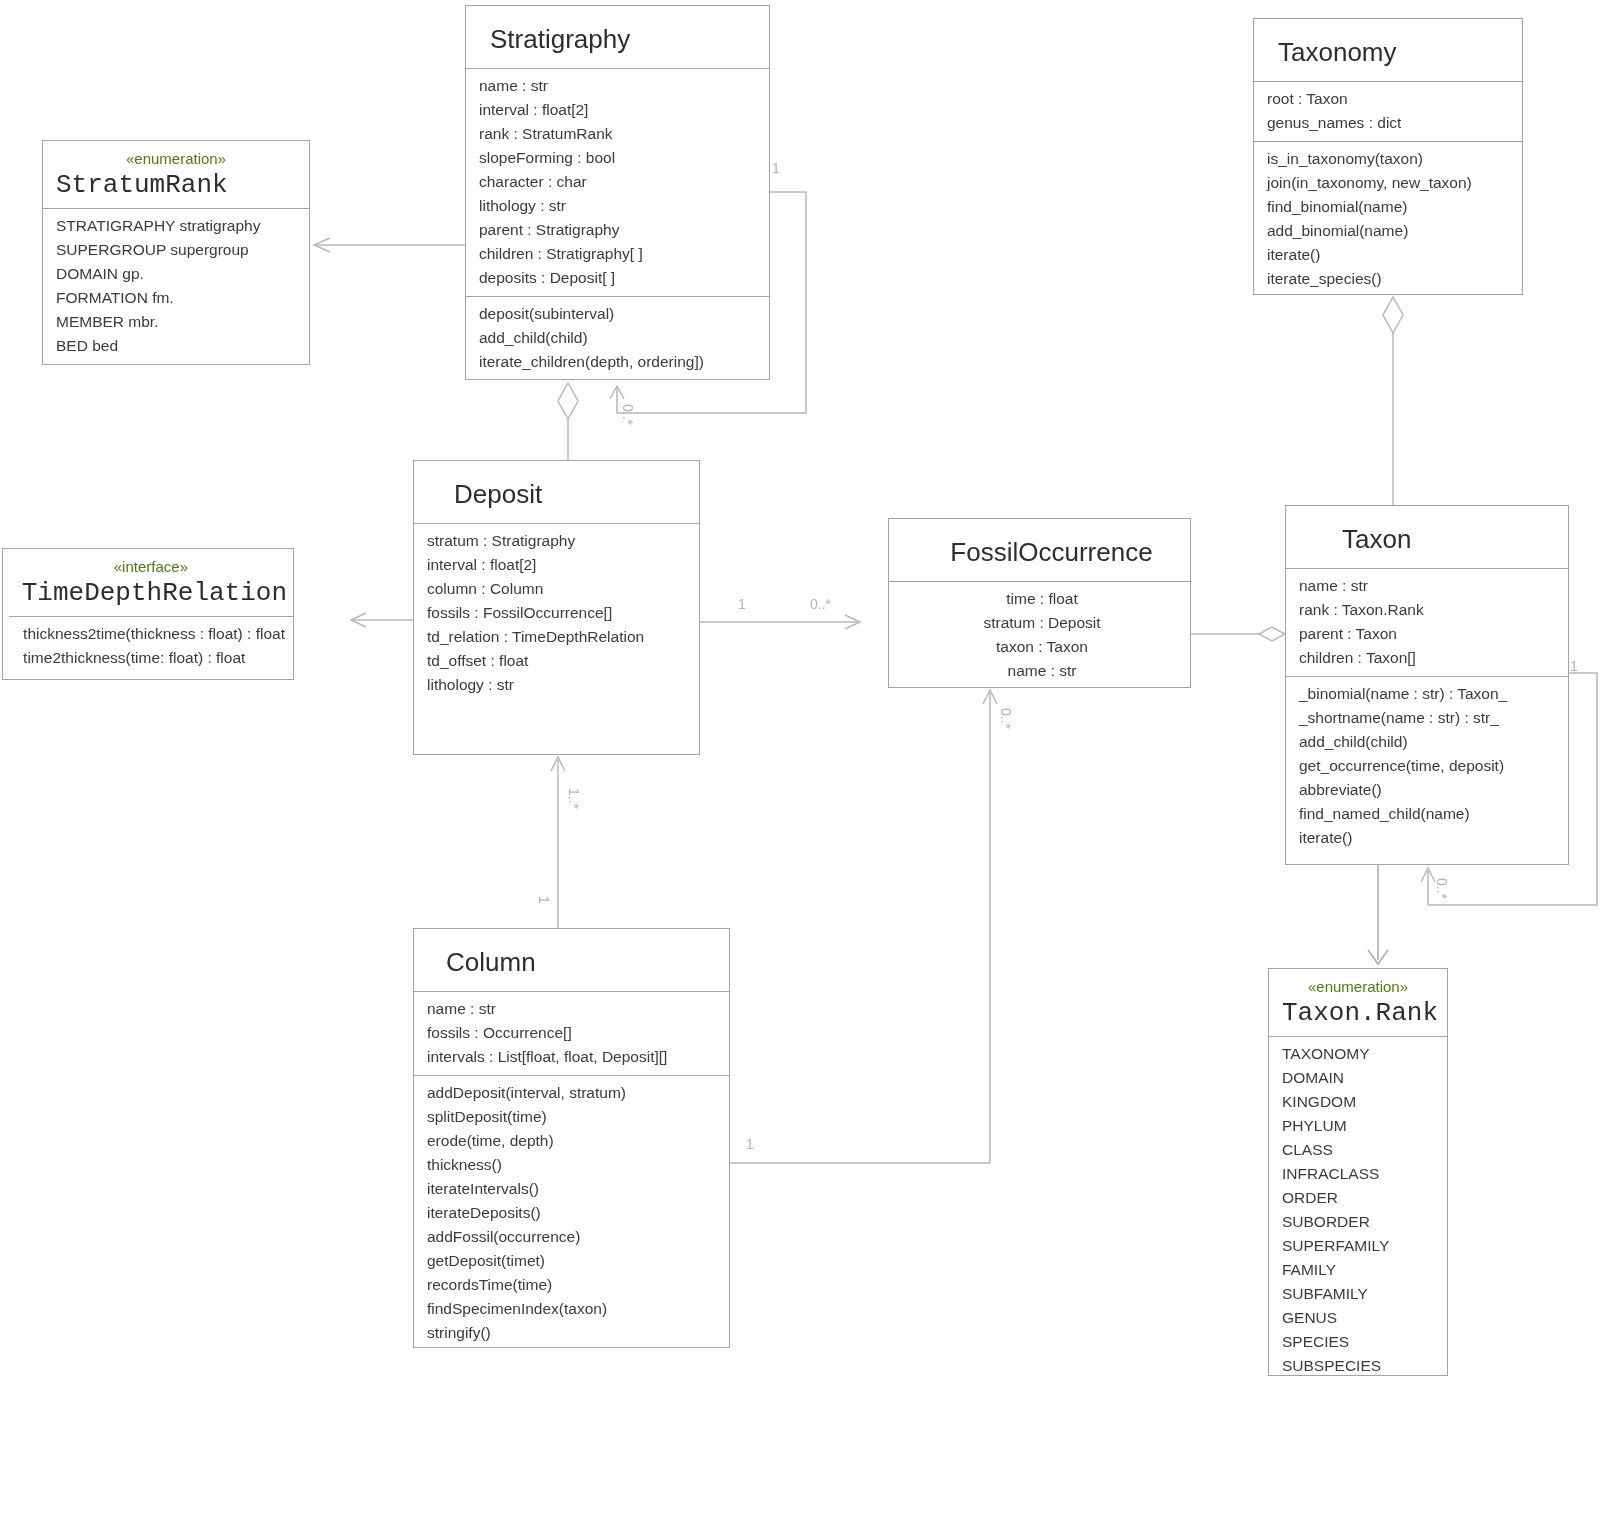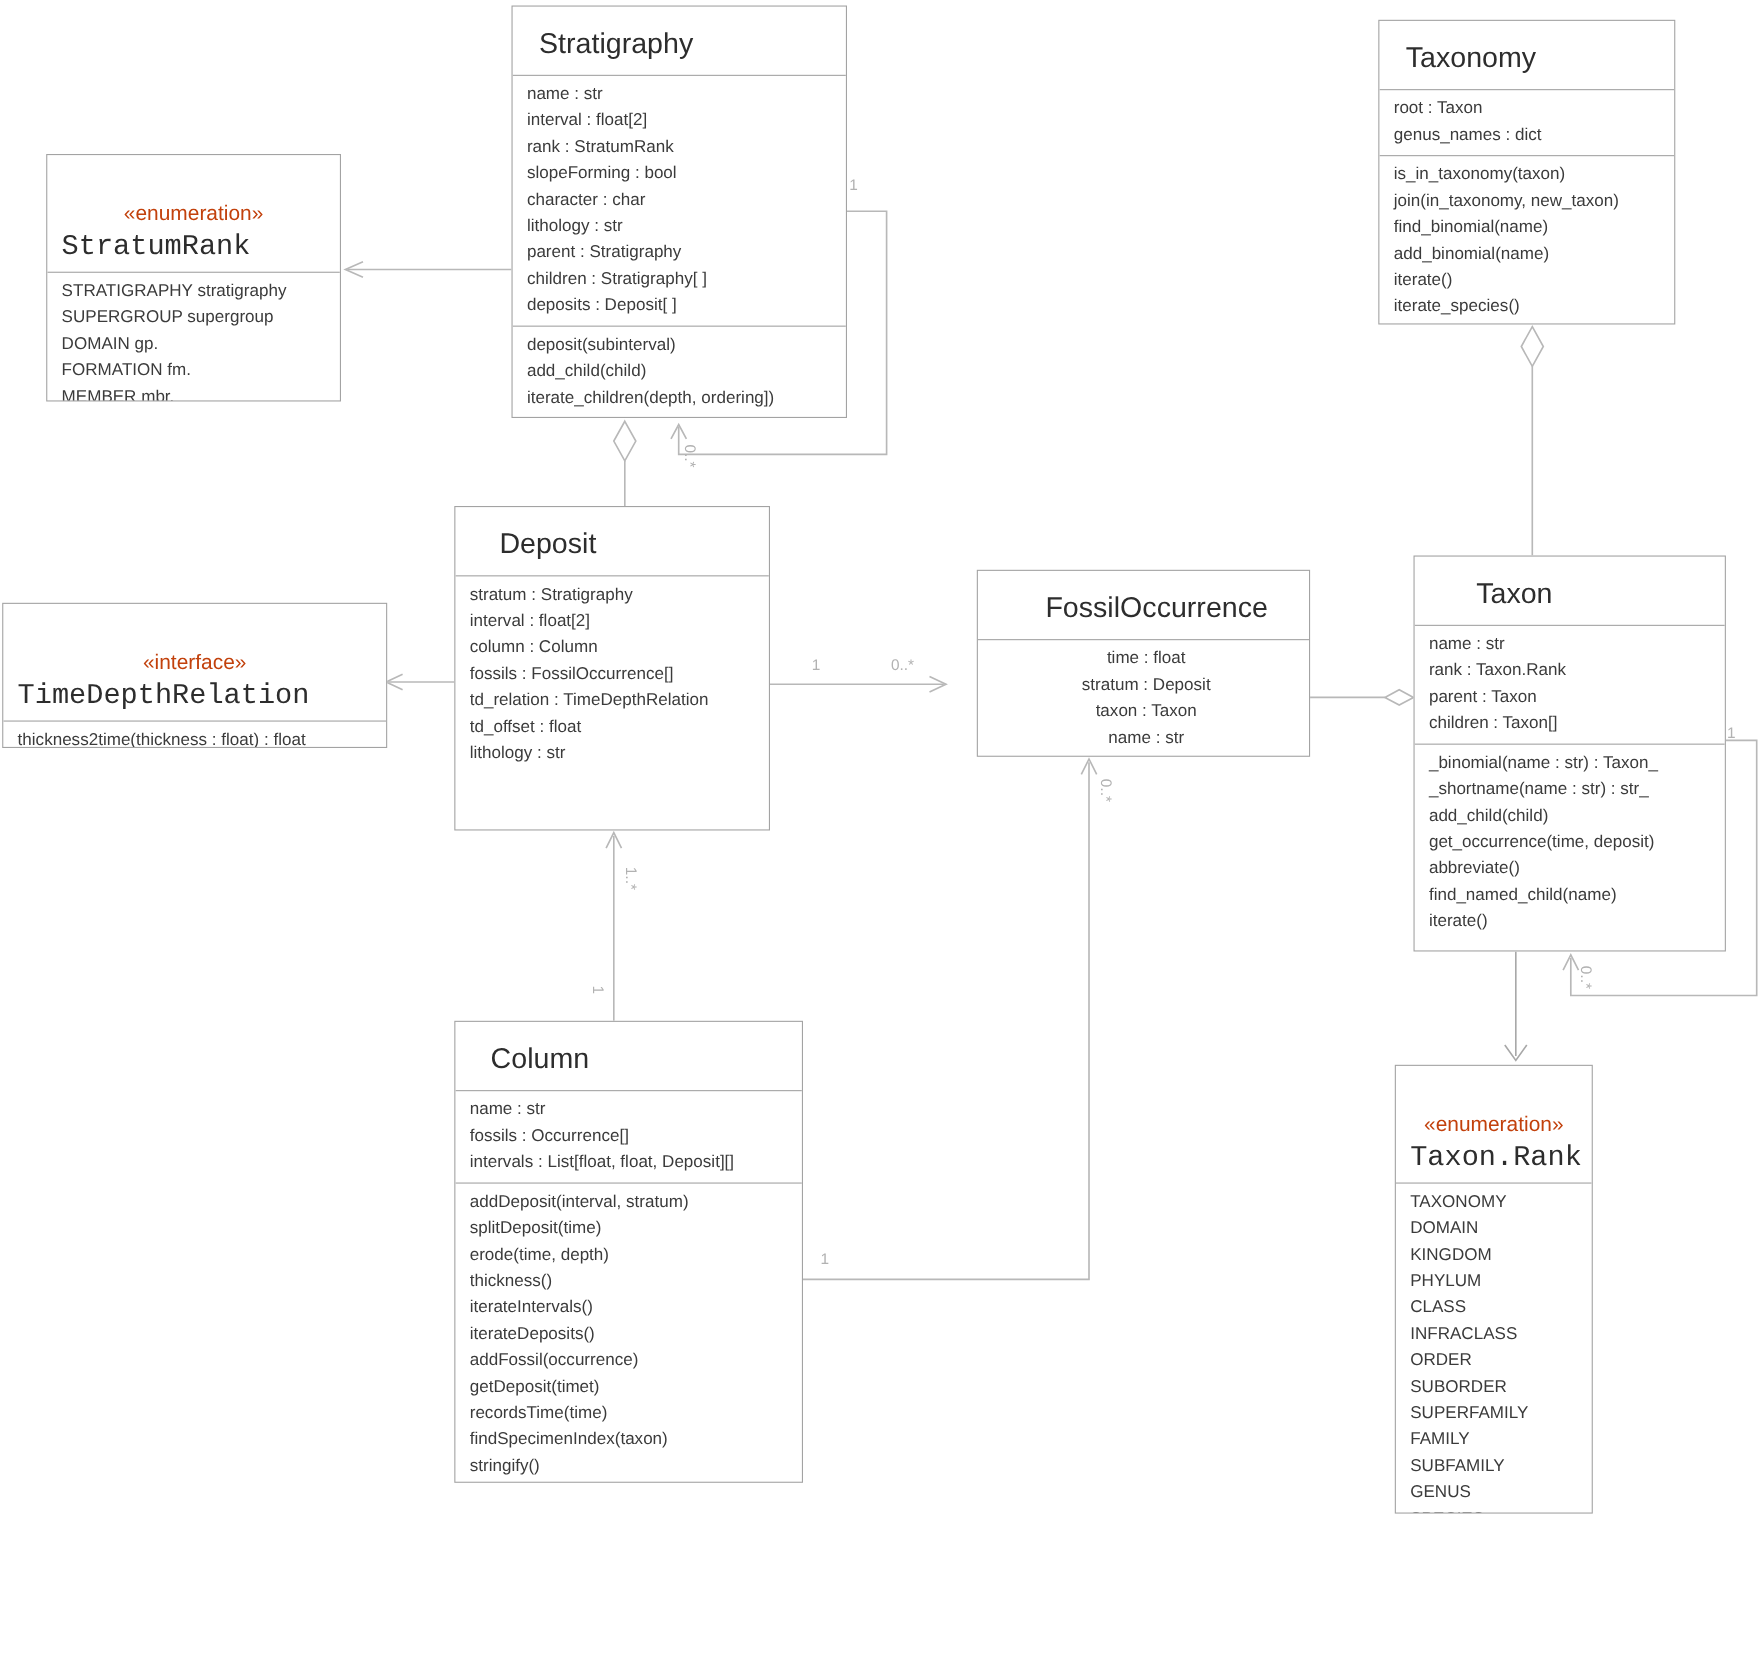--- a/index.html
+++ b/index.html
@@ -5,21 +5,21 @@
   html,body{margin:0;padding:0;background:#ffffff;}
   #canvas{position:relative;width:1600px;height:1513px;background:#ffffff;
           font-family:"Liberation Sans", sans-serif;overflow:hidden;}
   #wires{position:absolute;left:0;top:0;z-index:1;}
   .uml-class{position:absolute;background:#fff;border:1px solid #a3a3a3;
              box-sizing:border-box;display:flex;flex-direction:column;
              overflow:hidden;z-index:2;}
   .title{font-size:26px;color:#2d2d2d;padding:18px 8px 13px 24px;
          border-bottom:1px solid #a3a3a3;white-space:nowrap;}
   .header{border-bottom:1px solid #a3a3a3;padding:9px 0 8px;}
-  .header .stereotype{font-size:19px;color:#c2410c;text-align:center;margin-top:34px;}
+  .header .stereotype{font-size:15px;color:#4d7c0f;text-align:center;}
   .header .title{border-bottom:none;padding:3px 6px 0 13px;font-size:26px;font-family:Liberation Mono, monospace;}
   .compartment{padding:5px 0 6px;}
   .compartment:not(:last-child){border-bottom:1px solid #a3a3a3;}
   .uml-class .compartment:last-child{flex:1;}
   .member{font-size:15.5px;line-height:24px;color:#3b3b3b;
           padding:0 8px 0 13px;white-space:nowrap;}
   .mult{position:absolute;font-size:14px;color:#b2b2b2;z-index:3;white-space:nowrap;}
   .mult.rot{transform:rotate(90deg);transform-origin:0 0;}
 </style>
 </head>
@@ -144,21 +144,21 @@
         <div class="member">stratum : Stratigraphy</div>
         <div class="member">interval : float[2]</div>
         <div class="member">column : Column</div>
         <div class="member">fossils : FossilOccurrence[]</div>
         <div class="member">td_relation : TimeDepthRelation</div>
         <div class="member">td_offset : float</div>
         <div class="member">lithology : str</div>
       </div>
   </div>
 
-  <div class="uml-class" style="left:2px;top:548px;width:350px;height:132px;">
+  <div class="uml-class" style="left:2px;top:548px;width:292px;height:132px;align-items:flex-end;">
     <div class="header">
       <div class="stereotype">«interface»</div>
       <div class="title">TimeDepthRelation</div>
     </div>
     <div class="compartment">
         <div class="member">thickness2time(thickness : float) : float</div>
         <div class="member">time2thickness(time: float) : float</div>
       </div>
   </div>
 

